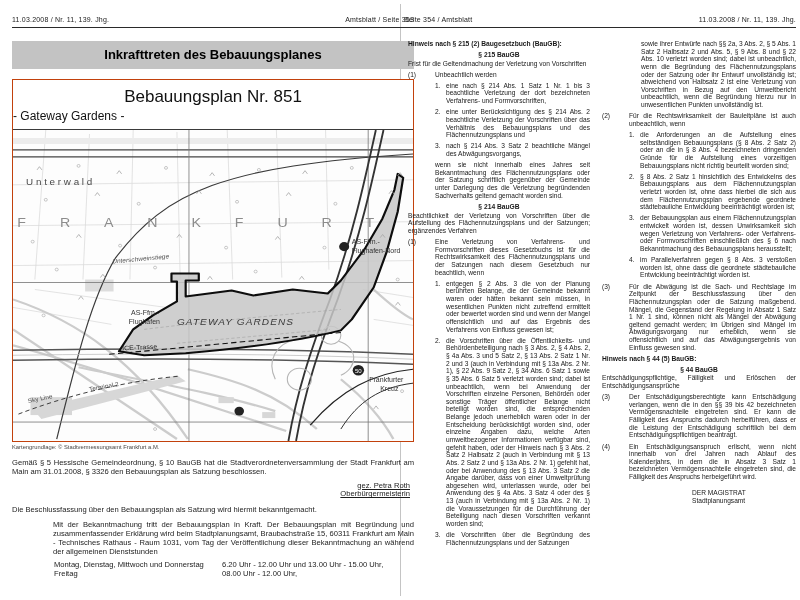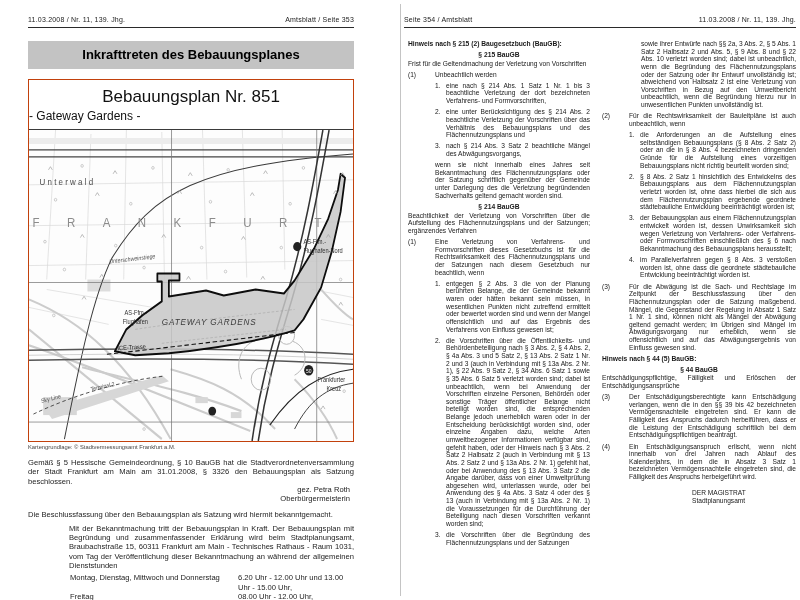--- a/index.html
+++ b/index.html
@@ -1,35 +1,35 @@
 <!DOCTYPE html>
 <html><head>
 <meta charset="utf-8">
 <style>
   * { margin:0; padding:0; box-sizing:border-box; }
   html,body { width:800px; height:600px; background:#ffffff; overflow:hidden;
               font-family:"Liberation Sans", sans-serif; color:#1c1c1c; }
   .page-divider { position:absolute; left:400px; top:4px; height:592px; width:1px; background:#c4c4c4; }
 
   
-  .lp { position:absolute; left:28px; top:16px; width:326px; }
+  .lp { position:absolute; left:12px; top:16px; width:402px; }
   .rp { position:absolute; left:404px; top:16px; width:392px; }
   .hdr { display:flex; justify-content:space-between; font-size:7px; color:#222;
          border-bottom:1px solid #2a2a2a; padding-bottom:4px; letter-spacing:.2px; }
   .titlebar { margin-top:13px; background:#c3c3c3; text-align:center; font-weight:bold;
               font-size:13px; padding:6px 0 7px; color:#000; }
   .mapbox { margin-top:10px; border:1px solid #c2410c; background:#fff; }
   .maptitle { text-align:center; font-size:17px; padding-top:7px; color:#111; }
   .mapsub { text-align:left; font-size:12px; padding:2px 0 6px; color:#111; }
   .maparea { border-top:1px solid #3a3a3a; height:312px; position:relative; overflow:hidden; }
   .maparea svg { display:block; width:100%; height:100%; }
   .caption { font-size:5.8px; color:#444; margin-top:2px; }
   .body7 { font-size:7.6px; line-height:1.22; text-align:justify; color:#1c1c1c; }
   .mt8 { margin-top:8px; } .mt5 { margin-top:5px;margin-left:41px; } .mt6 { margin-top:6px; } .mt3 { margin-top:3px; }
-  .sig { text-align:right; font-size:7.6px; line-height:1.18; padding-right:4px; }
+  .sig { text-align:right; font-size:7.6px; line-height:1.18; margin-top:5px; padding-right:4px;text-decoration:underline; }
   .hours { margin:3px 0 0 42px; font-size:7.6px; line-height:1.24;
            display:grid; grid-template-columns:168px auto; }
 
   
   .cols { position:relative; height:566px; }
   .col { position:absolute; top:12px; font-size:6.6px; line-height:1.16; text-align:justify; color:#191919; }
   #col1 { left:4px; width:182px; }
   #col2 { left:198px; width:194px; }
   .bh  { font-weight:bold; font-size:6.7px; margin-bottom:3px; text-align:left; }
   .bhc { font-weight:bold; font-size:6.7px; margin:1px 0 1px; text-align:center; }

